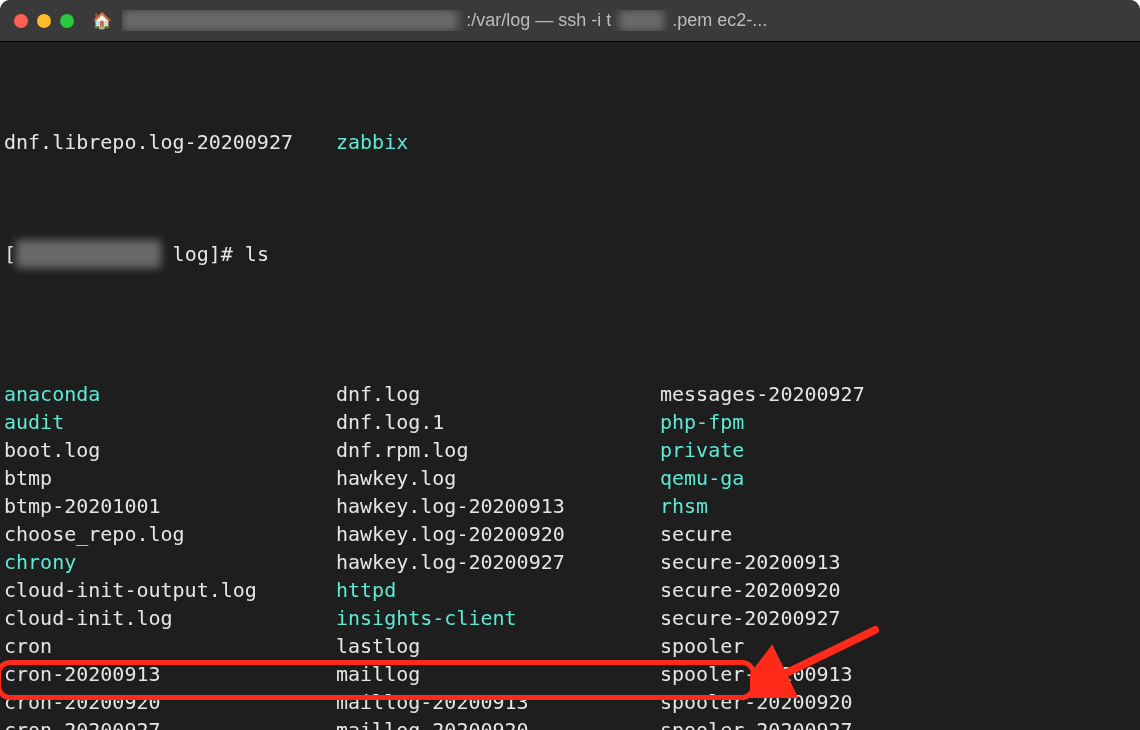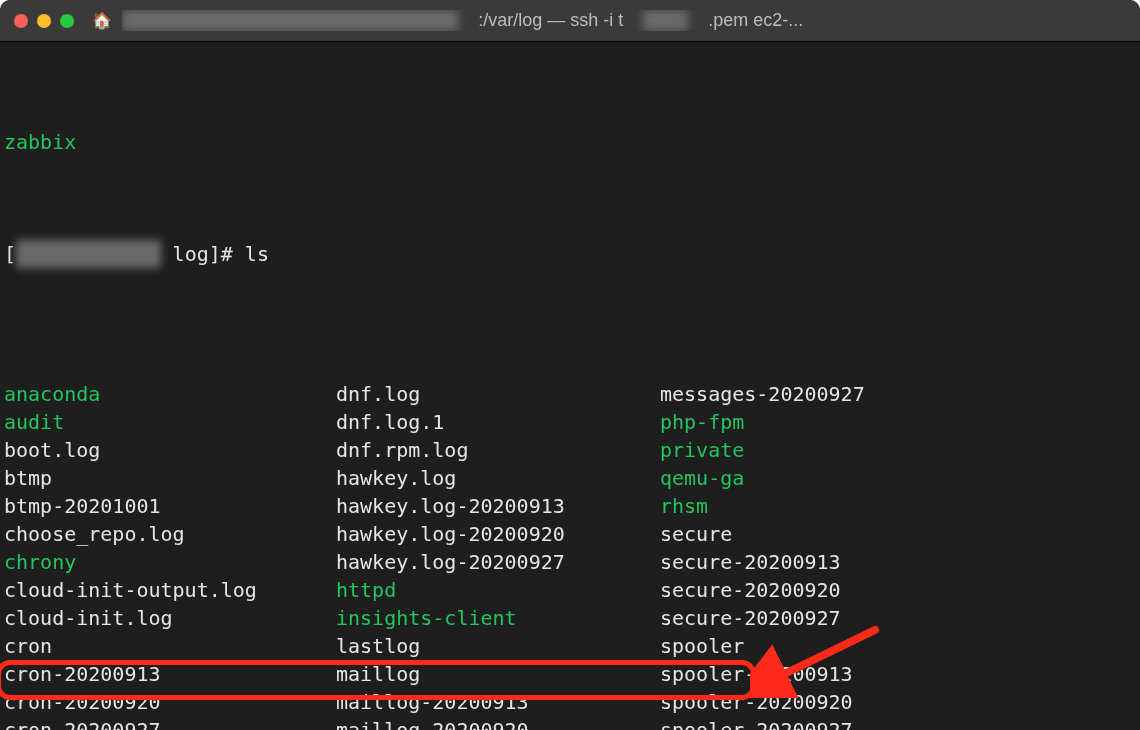--- a/index.html
+++ b/index.html
@@ -35,21 +35,21 @@
   .tl.yellow { background: #ffbd2e; }
   .tl.green { background: #27c93f; }
   .home-icon { color: #9a9a9a; font-size: 16px; margin-left: 8px; }
   .title-text {
     color: #bdbdbd;
     font-size: 18px;
     white-space: nowrap;
     overflow: hidden;
     display: flex;
     align-items: center;
-    gap: 20px;
+    gap: 8px;
     font-family: -apple-system, BlinkMacSystemFont, "Helvetica Neue", sans-serif;
     font-weight: 500;
   }
   .blur {
     background: #6a6a6a;
     color: transparent;
     border-radius: 3px;
     filter: blur(4px);
     display: inline-block;
     user-select: none;
@@ -62,21 +62,21 @@
     padding: 2px 4px 4px 4px;
     white-space: pre;
     letter-spacing: 0;
     position: relative;
   }
   .row { display: flex; }
   .cell { display: inline-block; }
   .c0 { width: 332px; }
   .c1 { width: 324px; }
   .c2 { width: auto; }
-  .dir { color: #22c55e; }
+  .dir { color: #5eead4; }
   .white { color: #e6e6e6; }
   .highlight-box {
     position: absolute;
     border: 5px solid #ff2a1a;
     border-radius: 14px;
     left: -4px;
     top: 660px;
     width: 760px;
     height: 40px;
     pointer-events: none;
@@ -113,21 +113,21 @@
       <span class="blur">xxxxxxxxxxxxxx — xxxx@ip-xxx-xx-xx-xxx</span>
       <span>:/var/log — ssh -i t</span>
         <span class="blur">xxxxx</span>
         <span>.pem ec2-...</span>
     </div>
   </div>
 
   <div class="term">
     
     <div class="row">
-      <span class="cell c2 dir">zabbix</span>
+      <span class="cell c0 white">dnf.librepo.log-20200927</span><span class="cell c2 dir">zabbix</span>
     </div>
     
     <div class="row"><span class="bracket">[</span><span class="prompt-blur">xx-xx-xx-xxx</span><span> log]# </span><span>ls</span></div>
 
     
     <div id="ls-rows"><div class="row"><span class="cell c0 dir">anaconda</span><span class="cell c1 white">dnf.log</span><span class="cell c2 white">messages-20200927</span></div><div class="row"><span class="cell c0 dir">audit</span><span class="cell c1 white">dnf.log.1</span><span class="cell c2 dir">php-fpm</span></div><div class="row"><span class="cell c0 white">boot.log</span><span class="cell c1 white">dnf.rpm.log</span><span class="cell c2 dir">private</span></div><div class="row"><span class="cell c0 white">btmp</span><span class="cell c1 white">hawkey.log</span><span class="cell c2 dir">qemu-ga</span></div><div class="row"><span class="cell c0 white">btmp-20201001</span><span class="cell c1 white">hawkey.log-20200913</span><span class="cell c2 dir">rhsm</span></div><div class="row"><span class="cell c0 white">choose_repo.log</span><span class="cell c1 white">hawkey.log-20200920</span><span class="cell c2 white">secure</span></div><div class="row"><span class="cell c0 dir">chrony</span><span class="cell c1 white">hawkey.log-20200927</span><span class="cell c2 white">secure-20200913</span></div><div class="row"><span class="cell c0 white">cloud-init-output.log</span><span class="cell c1 dir">httpd</span><span class="cell c2 white">secure-20200920</span></div><div class="row"><span class="cell c0 white">cloud-init.log</span><span class="cell c1 dir">insights-client</span><span class="cell c2 white">secure-20200927</span></div><div class="row"><span class="cell c0 white">cron</span><span class="cell c1 white">lastlog</span><span class="cell c2 white">spooler</span></div><div class="row"><span class="cell c0 white">cron-20200913</span><span class="cell c1 white">maillog</span><span class="cell c2 white">spooler-20200913</span></div><div class="row"><span class="cell c0 white">cron-20200920</span><span class="cell c1 white">maillog-20200913</span><span class="cell c2 white">spooler-20200920</span></div><div class="row"><span class="cell c0 white">cron-20200927</span><span class="cell c1 white">maillog-20200920</span><span class="cell c2 white">spooler-20200927</span></div></div>
 
     
     
     

